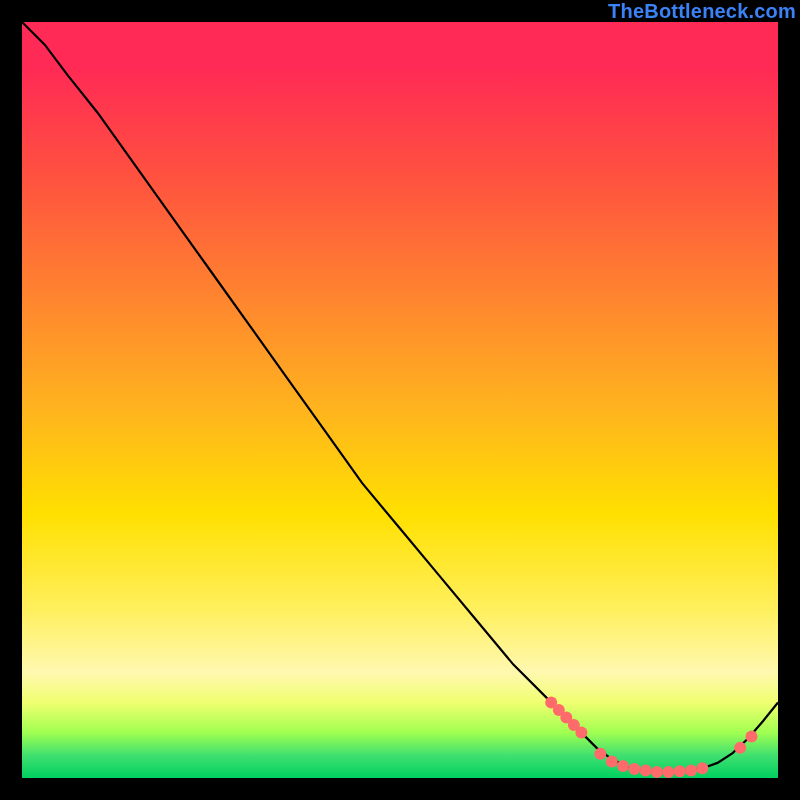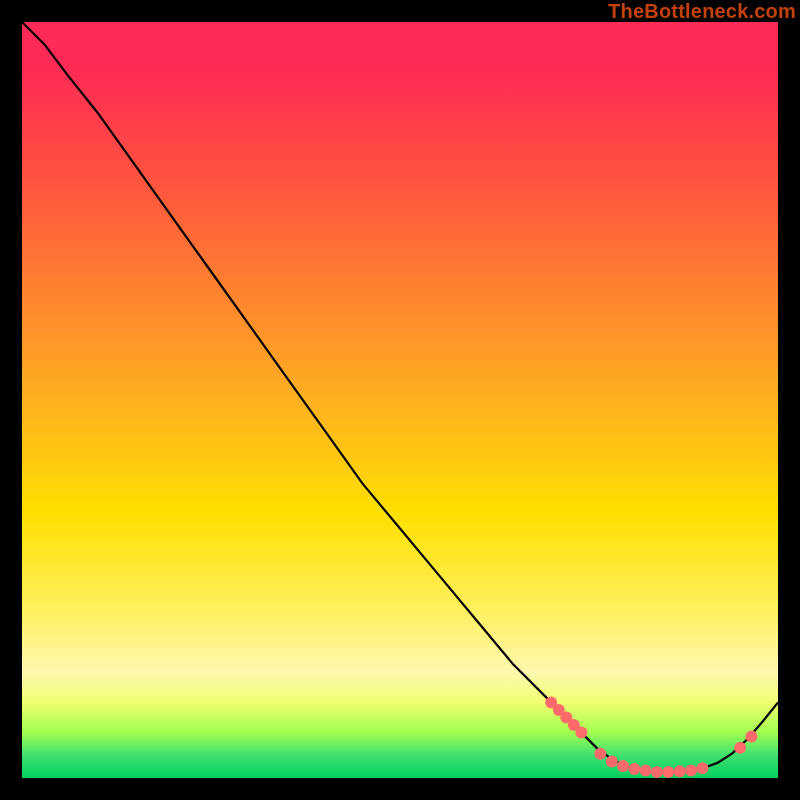--- a/index.html
+++ b/index.html
@@ -47,21 +47,21 @@
     position: absolute;
     inset: 0;
   }
   .watermark {
     position: absolute;
     top: 0;
     right: 4px;
     font-family: Arial, Helvetica, sans-serif;
     font-size: 20px;
     font-weight: 700;
-    color: #c2410c;
+    color: #3b82f6;
     letter-spacing: 0.2px;
   }
 </style>
 </head>
 <body>
 
 <div class="stage">
   <div class="plot">
     <div class="gradient"></div>
     <svg class="curve" viewBox="0 0 756 756" preserveAspectRatio="none">

